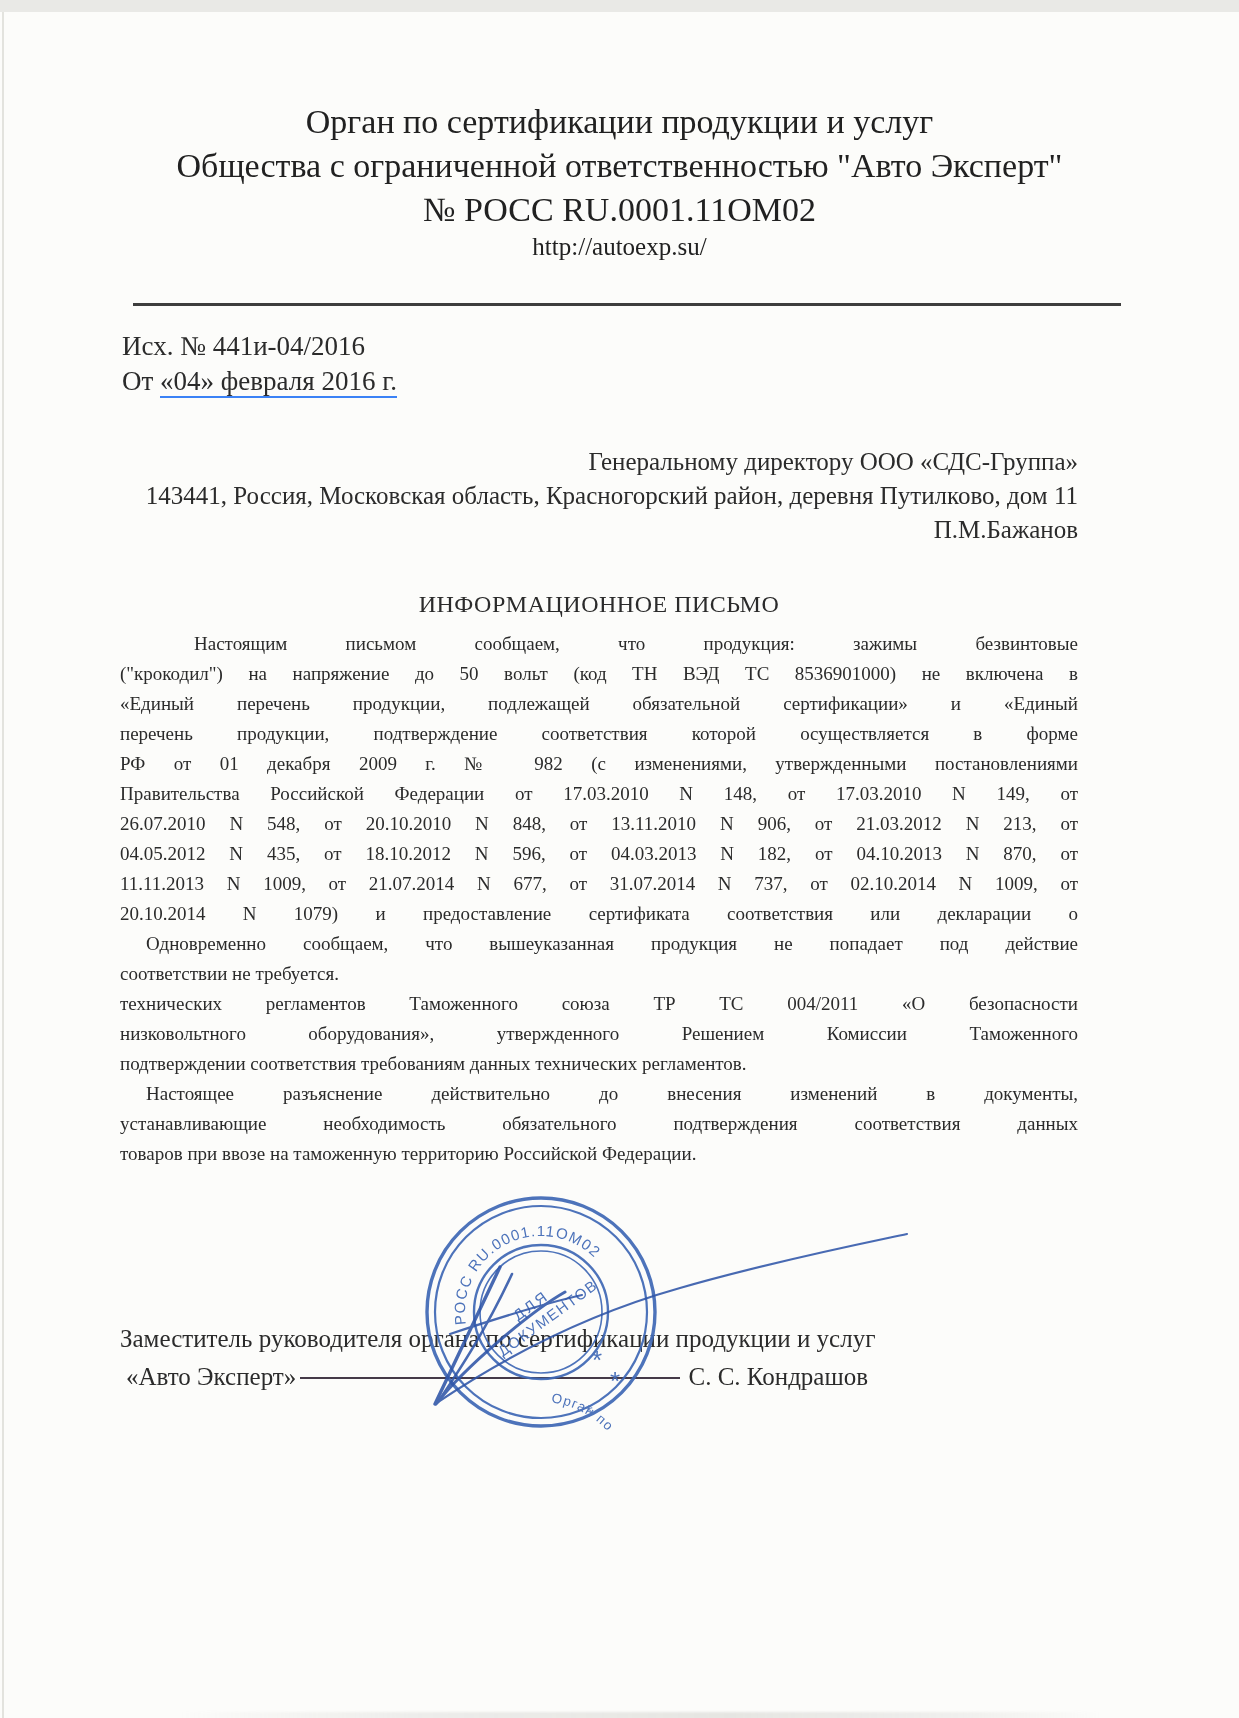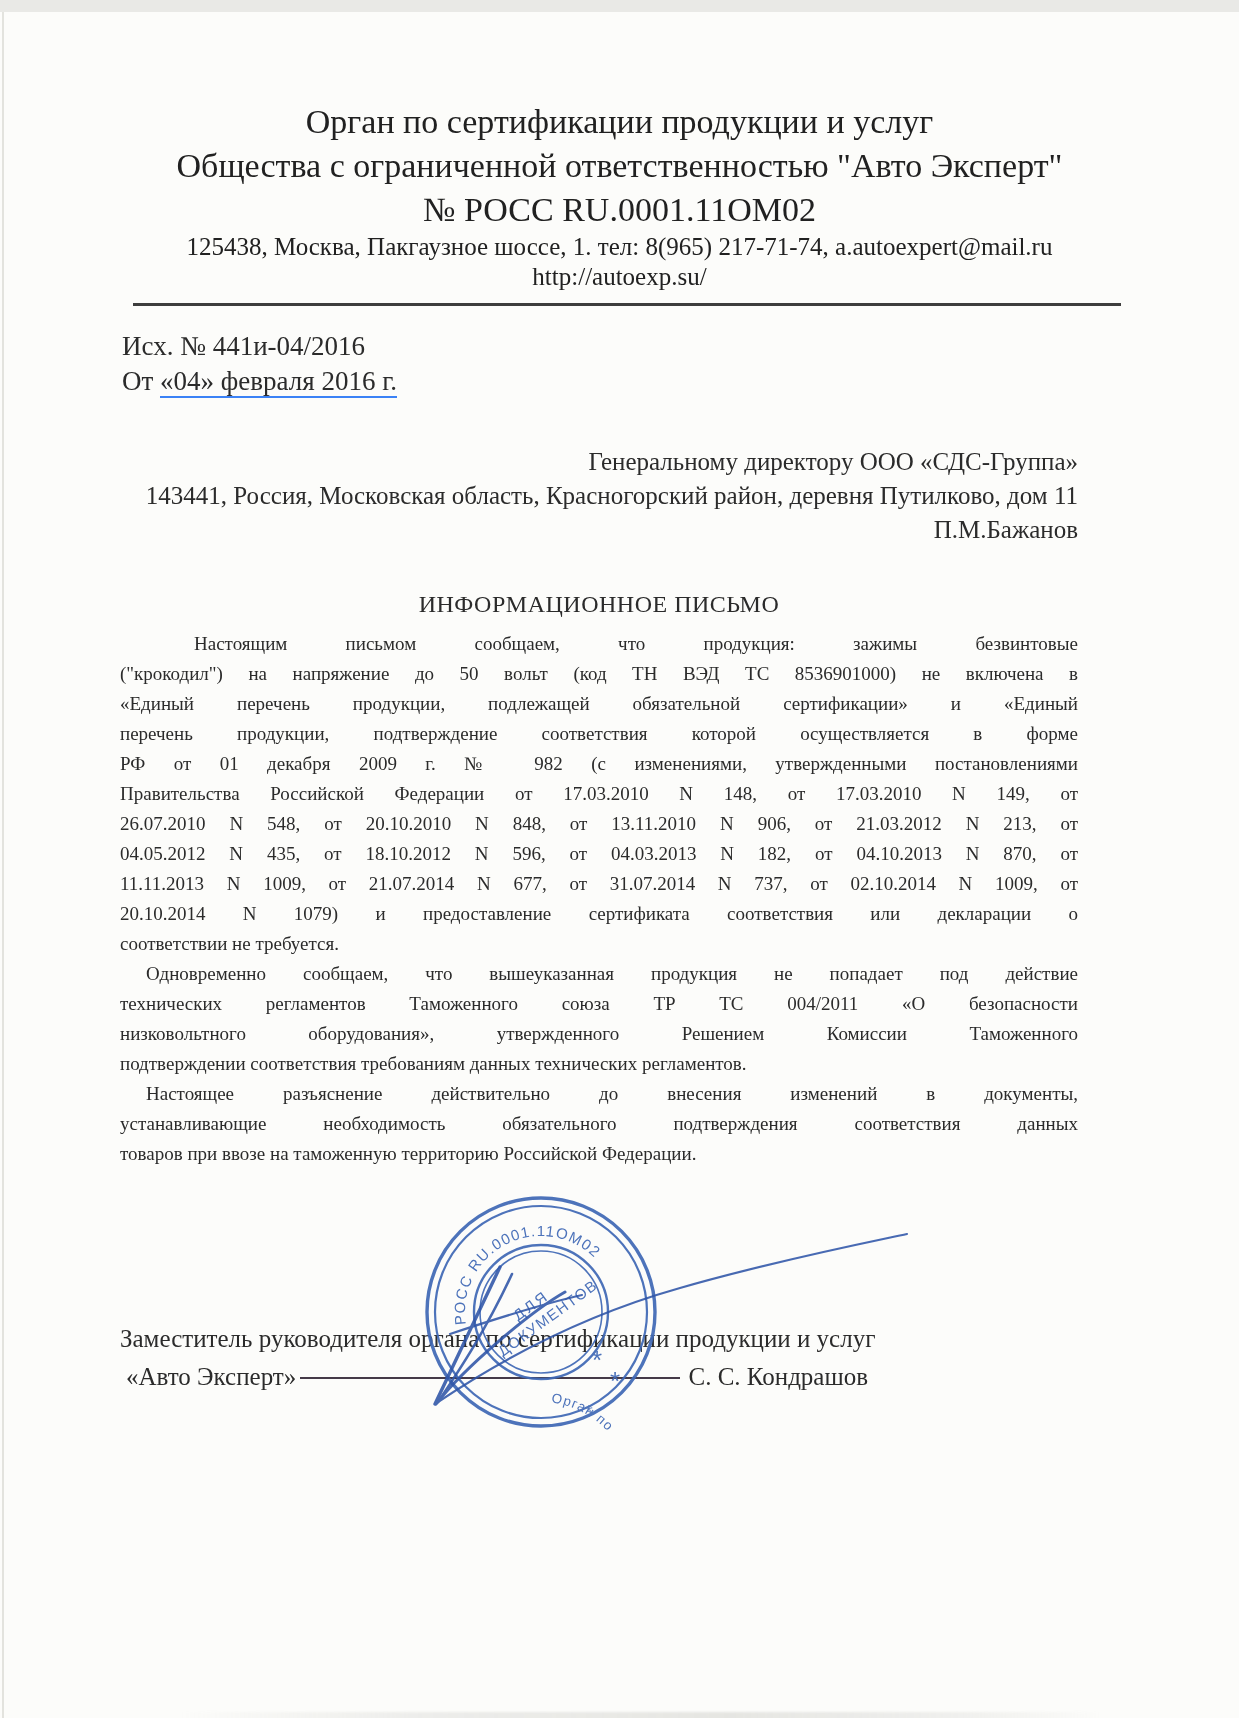--- a/index.html
+++ b/index.html
@@ -35,21 +35,20 @@
 </head>
 <body>
 
 <div class="page">
   <div class="edge-line"></div>
 
   <header class="letterhead">
     <div class="h1">Орган по сертификации продукции и услуг</div>
     <div class="h1">Общества с ограниченной ответственностью "Авто Эксперт"</div>
     <div class="h1">№ РОСС RU.0001.11ОМ02</div>
-    <div class="h2">125438, Москва, Пакгаузное шоссе, 1. тел: 8(965) 217-71-74, a.autoexpert@mail.ru</div>
     <div class="h2">http://autoexp.su/</div>
   </header>
 
   <div class="rule"></div>
 
   <div class="ref">
     <div>Исх. № 441и-04/2016</div>
     <div><span>От </span><span class="u">«04» февраля 2016 г.</span></div>
   </div>
 
@@ -65,22 +64,22 @@
     <div class="ln in1">Настоящим письмом сообщаем, что продукция: зажимы безвинтовые</div>
     <div class="ln">("крокодил") на напряжение до 50 вольт  (код ТН ВЭД ТС 8536901000) не включена в</div>
     <div class="ln">«Единый перечень продукции, подлежащей обязательной сертификации» и «Единый</div>
     <div class="ln">перечень продукции, подтверждение соответствия которой осуществляется в форме</div>
     <div class="ln">РФ от 01 декабря 2009 г. № 982 (с изменениями, утвержденными постановлениями</div>
     <div class="ln">Правительства Российской Федерации от 17.03.2010 N 148, от 17.03.2010 N 149, от</div>
     <div class="ln">26.07.2010 N 548, от 20.10.2010 N 848, от 13.11.2010 N 906, от 21.03.2012 N 213, от</div>
     <div class="ln">04.05.2012 N 435, от 18.10.2012 N 596, от 04.03.2013 N 182, от 04.10.2013 N 870, от</div>
     <div class="ln">11.11.2013 N 1009, от 21.07.2014 N 677, от 31.07.2014 N 737, от 02.10.2014 N 1009, от</div>
     <div class="ln">20.10.2014 N 1079) и предоставление сертификата соответствия или декларации о</div>
+    <div class="ln in2">Одновременно сообщаем, что вышеуказанная продукция не попадает под действие</div>
     <div class="ln last">соответствии не требуется.</div>
-    <div class="ln in2">Одновременно сообщаем, что вышеуказанная продукция не попадает под действие</div>
     <div class="ln">технических регламентов Таможенного союза ТР ТС 004/2011 «О безопасности</div>
     <div class="ln">низковольтного оборудования», утвержденного Решением Комиссии Таможенного</div>
     <div class="ln last">подтверждении соответствия требованиям данных  технических регламентов.</div>
     <div class="ln in2">Настоящее разъяснение действительно до внесения изменений в документы,</div>
     <div class="ln">устанавливающие необходимость обязательного подтверждения соответствия данных</div>
     <div class="ln last">товаров при ввозе на таможенную территорию Российской Федерации.</div>
   </div>
 
   <div class="sig1">Заместитель руководителя органа по сертификации продукции и услуг</div>
   <div class="sig2">

